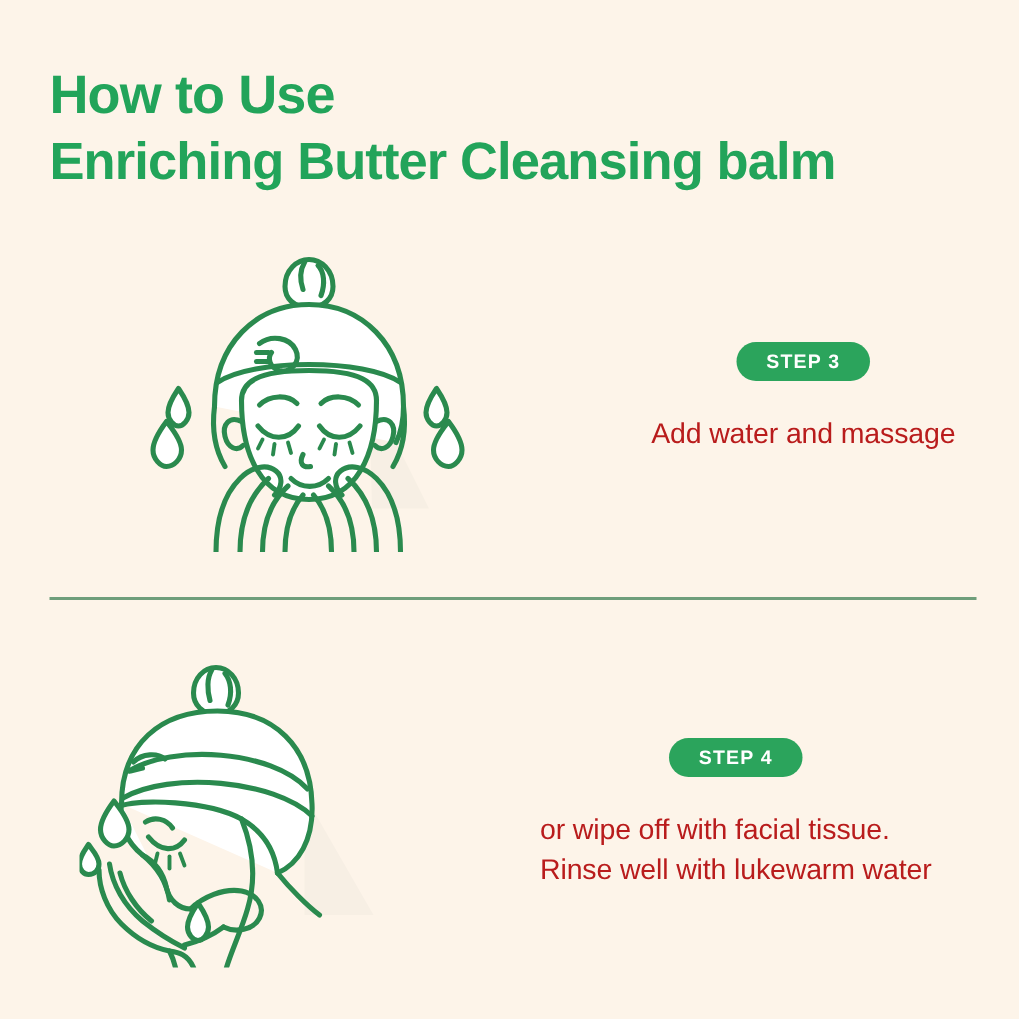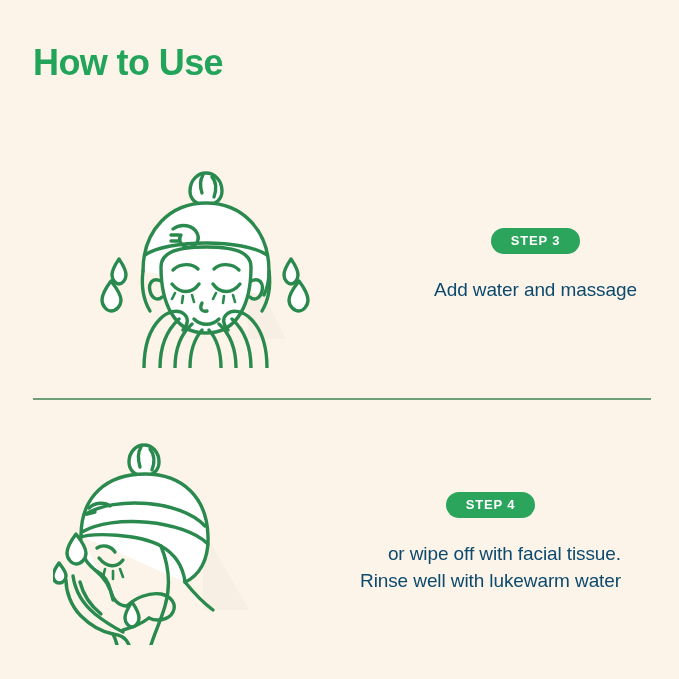--- a/index.html
+++ b/index.html
@@ -77,24 +77,24 @@
     font-size: 13px;
     font-weight: bold;
     letter-spacing: 0.8px;
     padding: 6px 20px 7px 20px;
     border-radius: 14px;
     display: inline-block;
     line-height: 1;
   }
   .step-desc {
     margin-top: 22px;
-    color: #0c4a6e;
+    color: #b91c1c;
     font-size: 19px;
     line-height: 27px;
-    text-align: right;
+    text-align: left;
     letter-spacing: -0.1px;
   }
   .step-desc span { display: block; white-space: nowrap; }
 
   
   .divider {
     position: absolute;
     left: 33px;
     top: 398px;
     width: 618px;
@@ -104,20 +104,21 @@
 
   svg { display: block; }
 </style>
 </head>
 <body>
 
 <div class="page">
 
   <div class="heading">
     <span class="heading-line heading-line-1">How to Use</span>
+    <span class="heading-line heading-line-2">Enriching Butter Cleansing balm</span>
   </div>
 
   <div class="step-block" id="step-block-3">
 
     <div class="illustration-cell">
       <span>
         <svg width="215" height="205" viewBox="0 0 215 205" fill="none">
           <g stroke="#2a8a4e" stroke-width="3.4" stroke-linecap="round" stroke-linejoin="round" fill="none">
 
             <path d="M148 96 L188 176 L150 176 Z" fill="#F7EFE4" stroke="none"></path>

